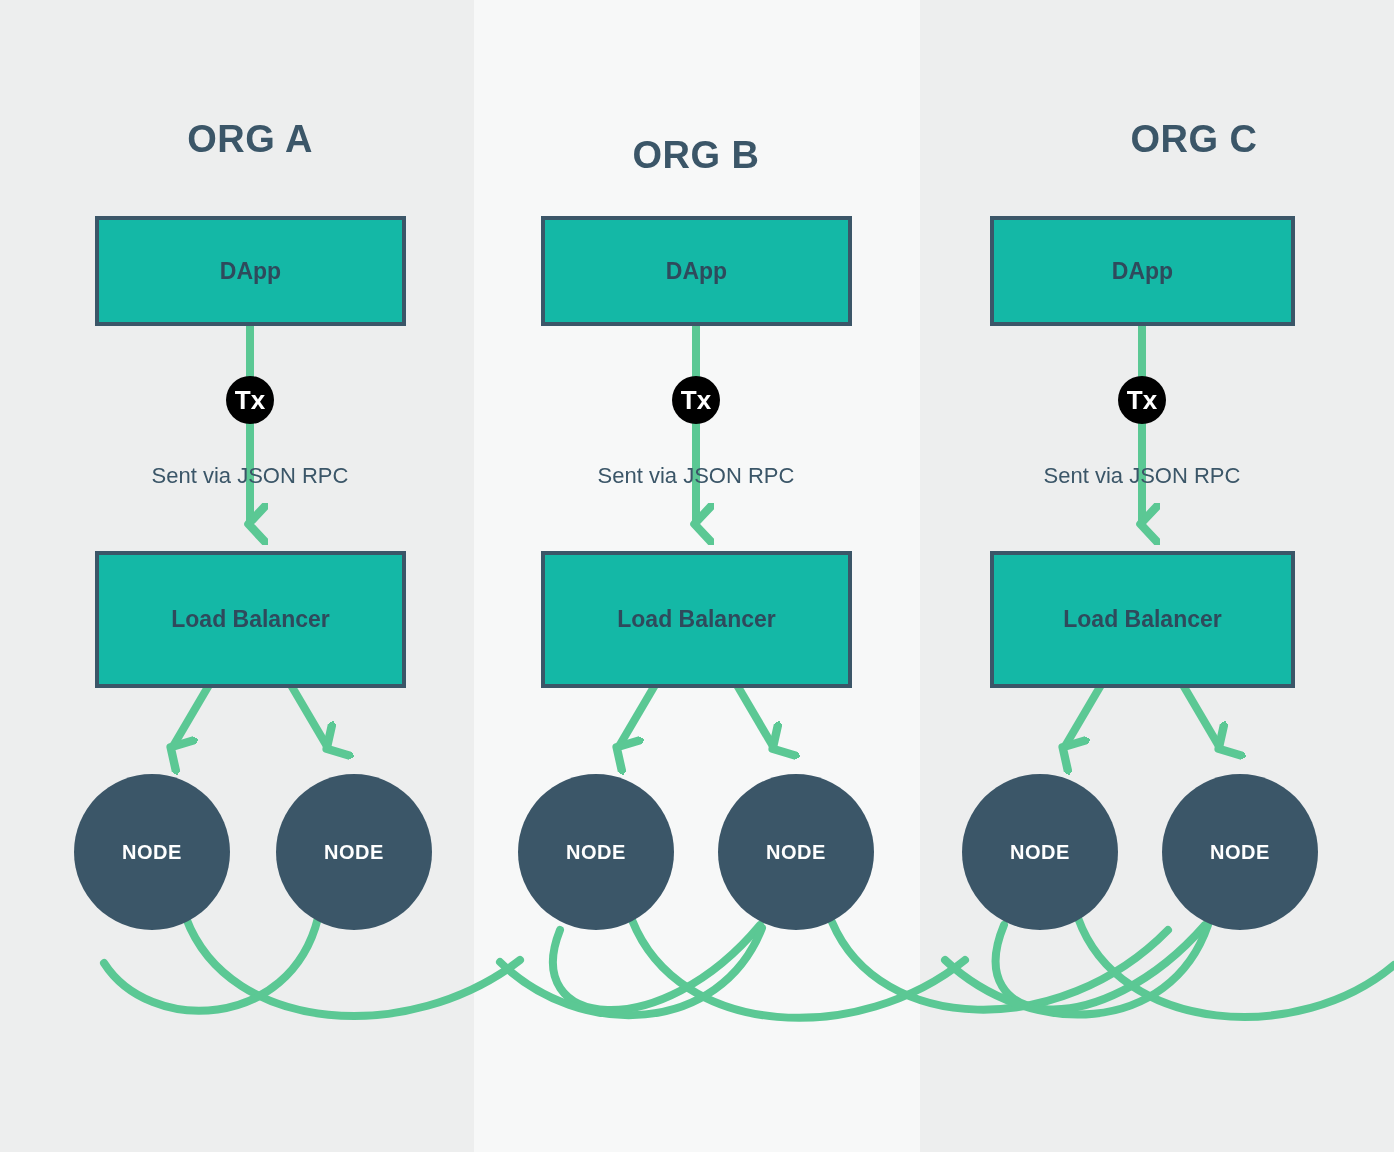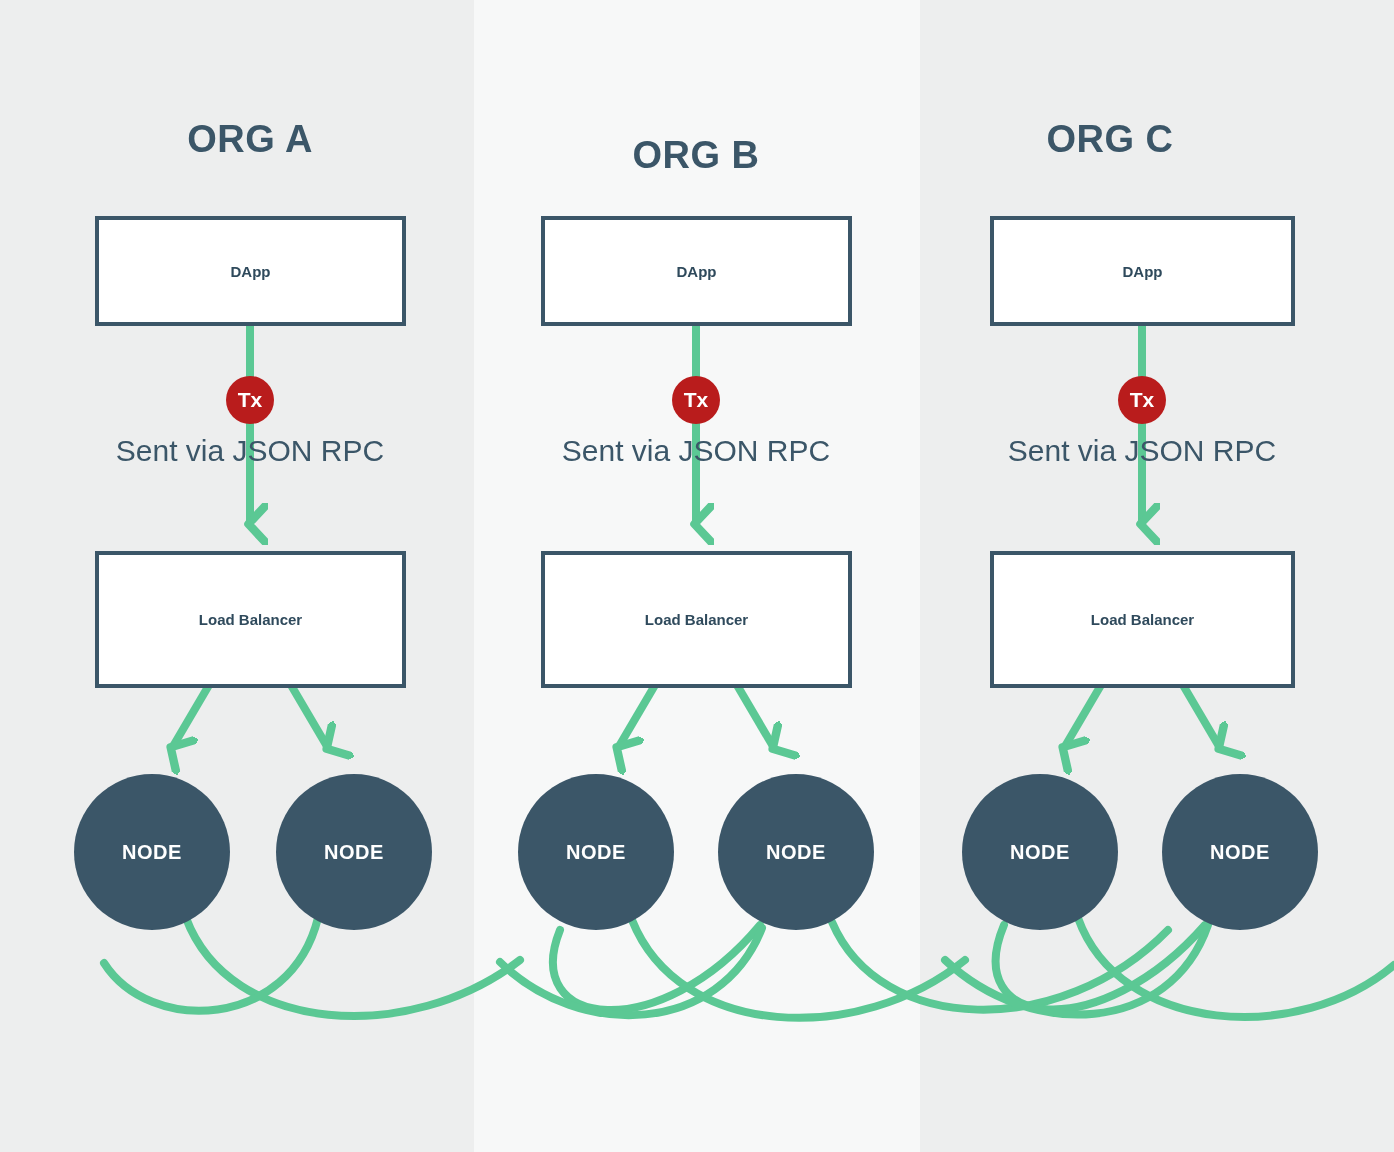--- a/index.html
+++ b/index.html
@@ -32,52 +32,52 @@
     font-size: 38px;
     font-weight: bold;
     color: #3b5668;
     letter-spacing: 0.5px;
     line-height: 1;
     top: 120px;
     width: 320px;
   }
   .box {
     position: absolute;
-    background: #ffffff;
+    background: #14b8a6;
     border: 4px solid #3b5668;
     box-sizing: border-box;
     display: flex;
     align-items: center;
     justify-content: center;
-    font-size: 15px;
+    font-size: 23px;
     font-weight: bold;
     color: #2f4a5c;
   }
   .dapp-box { top: 216px; height: 110px; }
   .lb-box   { top: 551px; height: 137px; }
   .tx-circle {
     position: absolute;
     width: 48px;
     height: 48px;
     border-radius: 50%;
-    background: #b91c1c;
+    background: #000000;
     display: flex;
     align-items: center;
     justify-content: center;
     color: #ffffff;
-    font-size: 21px;
+    font-size: 26px;
     font-weight: bold;
     top: 376px;
   }
   .rpc-label {
     position: absolute;
-    top: 436px;
+    top: 465px;
     width: 330px;
     text-align: center;
-    font-size: 30px;
+    font-size: 22px;
     color: #3b5668;
     line-height: 1;
   }
   .node {
     position: absolute;
     width: 156px;
     height: 156px;
     border-radius: 50%;
     background: #3b5668;
     display: flex;
@@ -163,21 +163,21 @@
     <div class="tx-circle" style="left:226px;">Tx</div>
     <div class="rpc-label" style="left:85px;">Sent via JSON RPC</div>
     <div class="box lb-box" style="left:95px; width:311px;">Load Balancer</div>
 
     <div class="org-title" style="left:536px;margin-top:16px;">ORG B</div>
     <div class="box dapp-box" style="left:541px; width:311px;">DApp</div>
     <div class="tx-circle" style="left:672px;">Tx</div>
     <div class="rpc-label" style="left:531px;">Sent via JSON RPC</div>
     <div class="box lb-box" style="left:541px; width:311px;">Load Balancer</div>
 
-    <div class="org-title" style="left:950px;">ORG C</div>
+    <div class="org-title" style="left:1034px;">ORG C</div>
     <div class="box dapp-box" style="left:990px; width:305px;">DApp</div>
     <div class="tx-circle" style="left:1118px;">Tx</div>
     <div class="rpc-label" style="left:977px;">Sent via JSON RPC</div>
     <div class="box lb-box" style="left:990px; width:305px;">Load Balancer</div>
   </div>
 
   <div class="nodes-layer">
     <div class="node" style="left:74px;">NODE</div>
     <div class="node" style="left:276px;">NODE</div>
     <div class="node" style="left:518px;">NODE</div>

